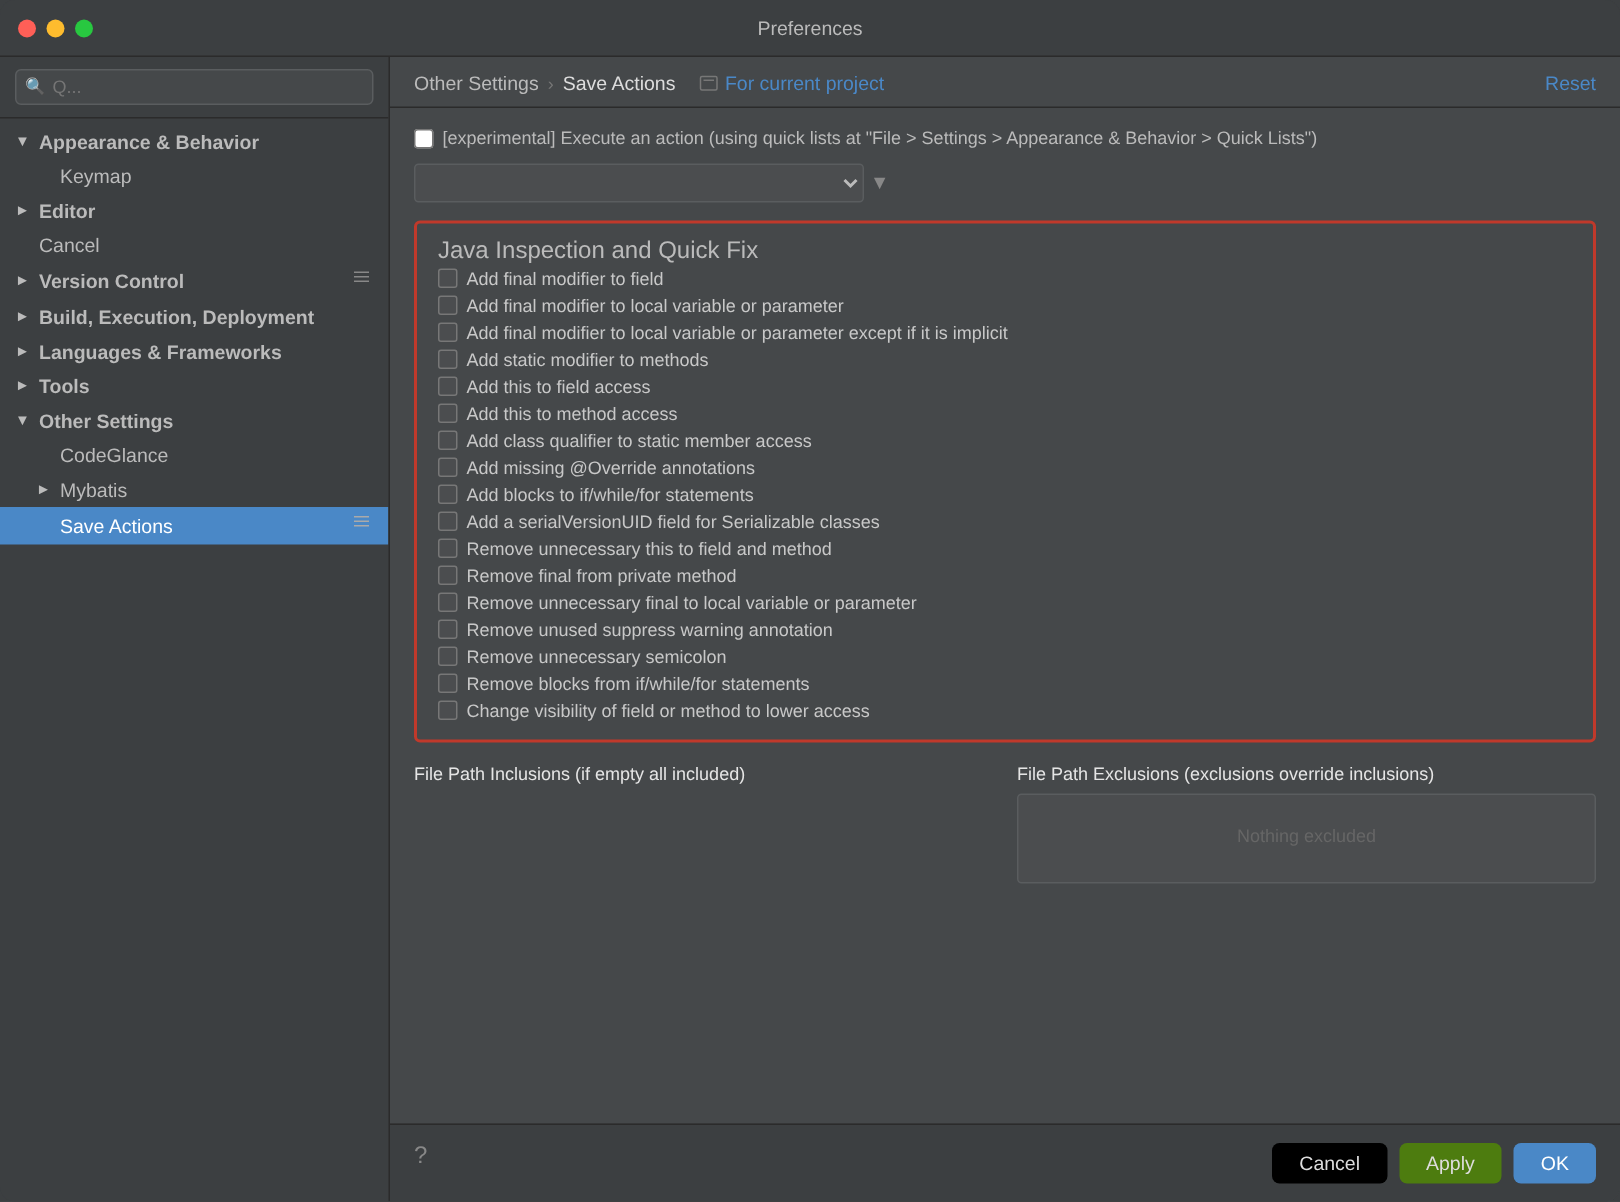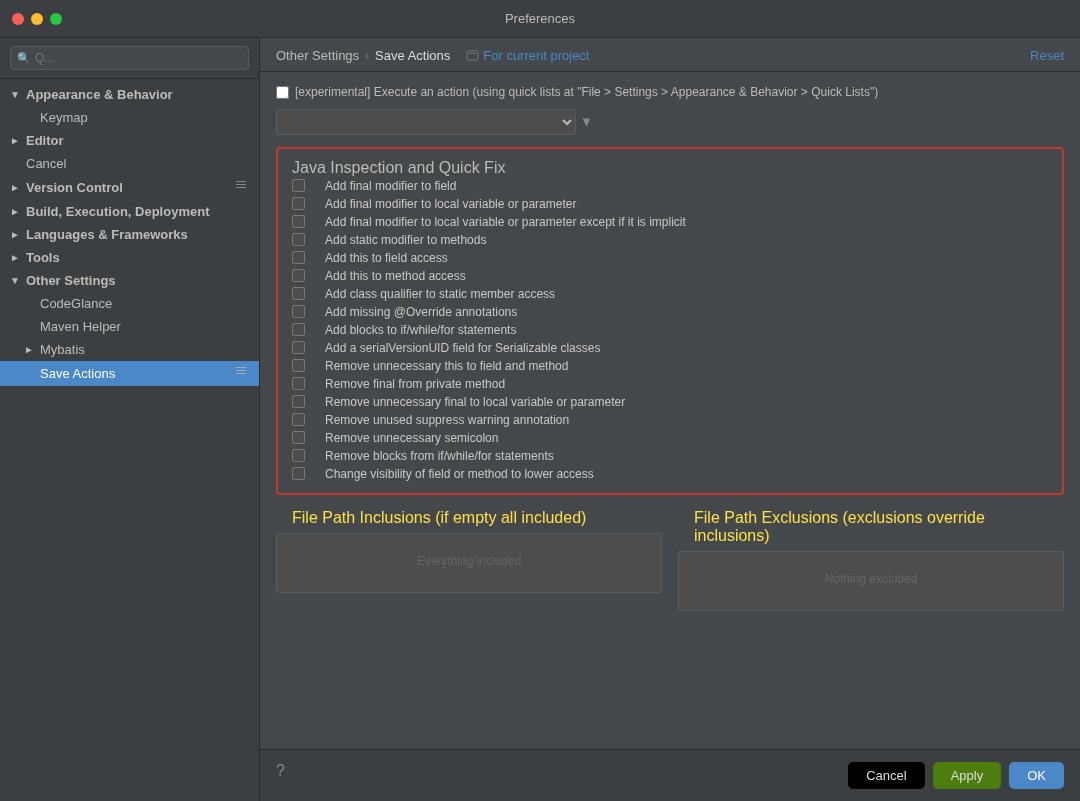--- a/index.html
+++ b/index.html
@@ -205,21 +205,21 @@
     }
     .inspection-title {
       color: #bbbbbb;
       font-size: 16px;
       font-weight: 400;
       margin-bottom: 0;
     }
     .checkbox-row {
       display: flex;
       align-items: center;
-      gap: 20px;
+      gap: 6px;
       padding: 2px 0;
       color: #c8c8c8;
       font-size: 12px;
       cursor: pointer;
     }
     .checkbox-row input[type="checkbox"] {
       width: 13px;
       height: 13px;
       flex-shrink: 0;
       cursor: pointer;
@@ -243,23 +243,22 @@
       gap: 16px;
       margin-top: 4px;
     }
     .file-path-col {
       flex: 1;
       display: flex;
       flex-direction: column;
       gap: 6px;
     }
     .file-path-label {
-      color: #fde047;
-      font-size: 16px;
-      margin-left: 16px;
+      color: #e5e5e5;
+      font-size: 12px;
     }
     .file-path-list {
       background: #4b4d4f;
       border: 1px solid #5a5d5f;
       border-radius: 3px;
       min-height: 60px;
       padding: 4px;
     }
     .file-path-empty {
       color: #666;
@@ -378,24 +377,20 @@
         <div class="nav-item bold">
           <span class="chevron">▼</span>
           <span>Other Settings</span>
         </div>
 
         <div class="nav-item indent1">
           <span class="chevron"></span>
           <span>CodeGlance</span>
         </div>
 
-        <div class="nav-item indent1">
-          <span class="chevron"></span>
-          <span>Maven Helper</span>
-        </div>
 
         <div class="nav-item indent1">
           <span class="chevron">►</span>
           <span>Mybatis</span>
         </div>
 
         <div class="nav-item indent1 selected">
           <span class="chevron"></span>
           <span>Save Actions</span>
           <span style="margin-left:auto;">
@@ -510,23 +505,20 @@
               <div class="checkbox-row">
                 <input type="checkbox" style="">
                 <span>Change visibility of field or method to lower access</span>
               </div>
             </div>
         </div>
 
         <div class="file-path-section">
           <div class="file-path-col">
             <span class="file-path-label">File Path Inclusions (if empty all included)</span>
-            <div class="file-path-list">
-              <div class="file-path-empty">Everything included</div>
-            </div>
           </div>
           <div class="file-path-col">
             <span class="file-path-label">File Path Exclusions (exclusions override inclusions)</span>
             <div class="file-path-list">
               <div class="file-path-empty">Nothing excluded</div>
             </div>
           </div>
         </div>
       </div>
 

